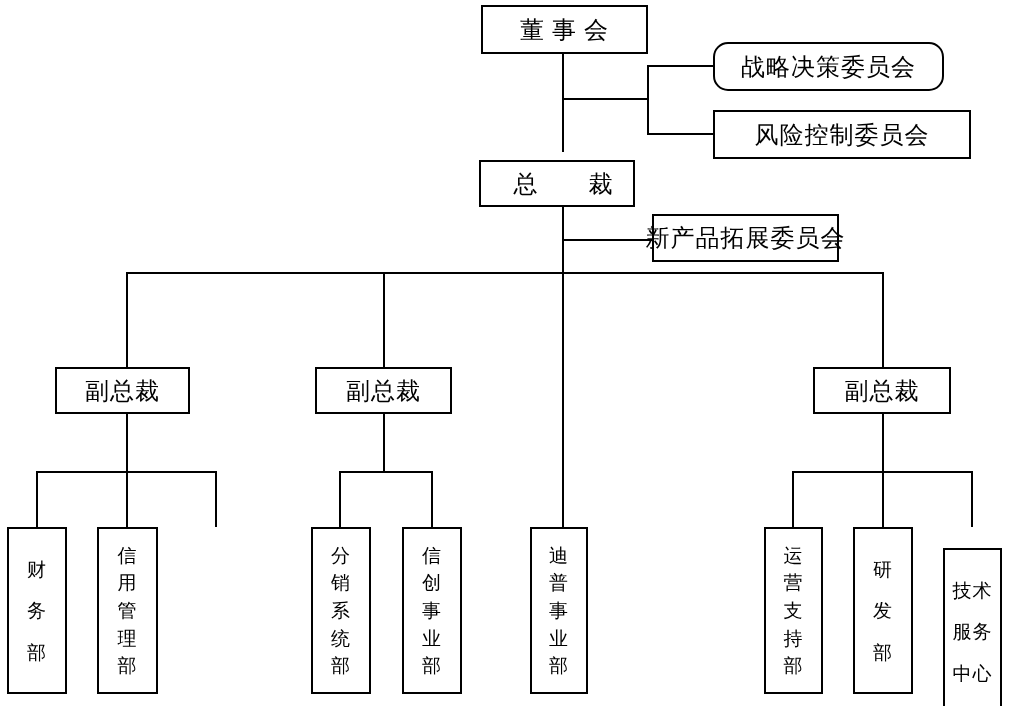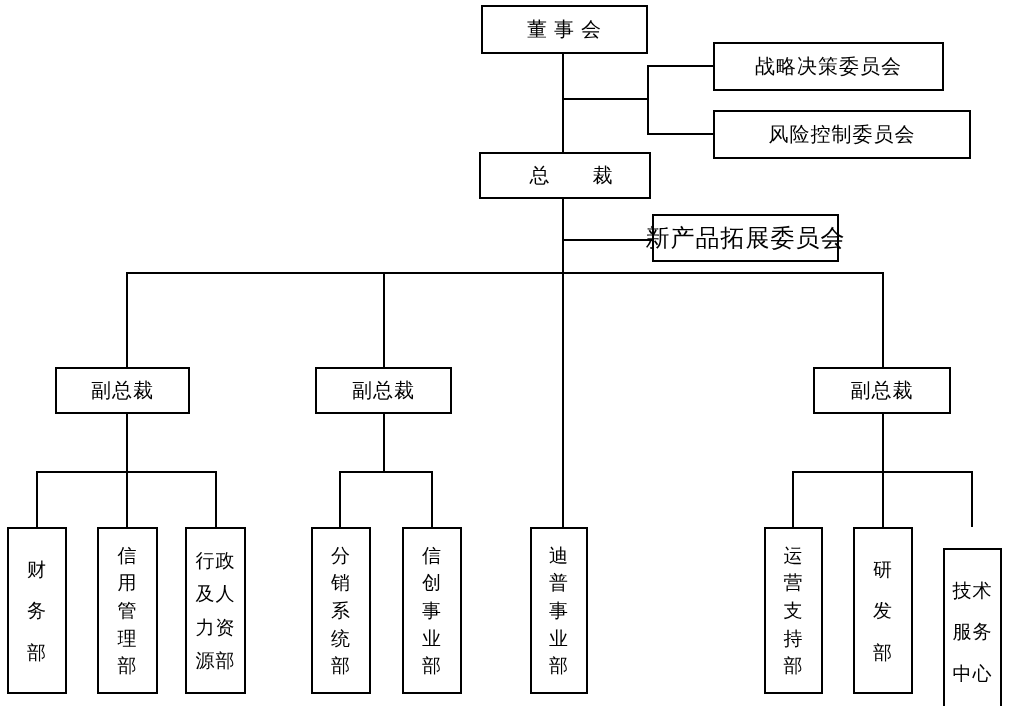--- a/index.html
+++ b/index.html
@@ -20,21 +20,21 @@
     position: absolute;
     box-sizing: border-box;
     border: 2px solid #000000;
     background: #ffffff;
     display: flex;
     align-items: center;
     justify-content: center;
     color: #000000;
   }
   .hbox {
-    font-size: 20px;
+    font-size: 24px;
     white-space: pre;
     letter-spacing: 1px;
   }
   .hbox-small {
     font-size: 24px;
     letter-spacing: 1px;
   }
   .vbox {
     flex-direction: column;
     justify-content: space-evenly;
@@ -77,46 +77,40 @@
   <div class="hl" style="left:339px; top:471px; width:94px; height:2px;"></div>
   <div class="vl" style="left:339px; top:471px; width:2px; height:56px;"></div>
   <div class="vl" style="left:431px; top:471px; width:2px; height:56px;"></div>
 
   <div class="vl" style="left:882px; top:414px; width:2px; height:113px;"></div>
   <div class="hl" style="left:792px; top:471px; width:181px; height:2px;"></div>
   <div class="vl" style="left:792px; top:471px; width:2px; height:56px;"></div>
   <div class="vl" style="left:971px; top:471px; width:2px; height:56px;"></div>
 
   <div class="box hbox" style="left:481px; top:5px;   width:167px; height:49px;">董 事 会</div>
-  <div class="box hbox" style="left:713px; top:42px;  width:231px; height:49px;">战略决策委员会</div>
+  <div class="box hbox" style="left:713px; top:42px;  width:231px; height:49px;border-radius:15px;">战略决策委员会</div>
   <div class="box hbox" style="left:713px; top:110px; width:258px; height:49px;">风险控制委员会</div>
-  <div class="box hbox" style="left:479px; top:152px; width:172px; height:47px;padding-left:13px;">总　　裁</div>
+  <div class="box hbox" style="left:479px; top:160px; width:156px; height:47px;padding-left:13px;">总　　裁</div>
   <div class="box hbox hbox-small" style="left:652px; top:214px; width:187px; height:48px;">新产品拓展委员会</div>
 
   <div class="box hbox" style="left:55px;  top:367px; width:135px; height:47px;">副总裁</div>
   <div class="box hbox" style="left:315px; top:367px; width:137px; height:47px;">副总裁</div>
   <div class="box hbox" style="left:813px; top:367px; width:138px; height:47px;">副总裁</div>
 
   <div class="box vbox" style="left:7px;   top:527px; width:60px; height:167px;">
       <div>财</div>
       <div>务</div>
       <div>部</div>
     </div>
   <div class="box vbox" style="left:97px;  top:527px; width:61px; height:167px;">
       <div>信</div>
       <div>用</div>
       <div>管</div>
       <div>理</div>
       <div>部</div>
-    </div>
-  <div class="box vbox" style="left:185px; top:527px; width:61px; height:167px;">
-      <div>行政</div>
-      <div>及人</div>
-      <div>力资</div>
-      <div>源部</div>
     </div>
   <div class="box vbox" style="left:311px; top:527px; width:60px; height:167px;">
       <div>分</div>
       <div>销</div>
       <div>系</div>
       <div>统</div>
       <div>部</div>
     </div>
   <div class="box vbox" style="left:402px; top:527px; width:60px; height:167px;">
       <div>信</div>

